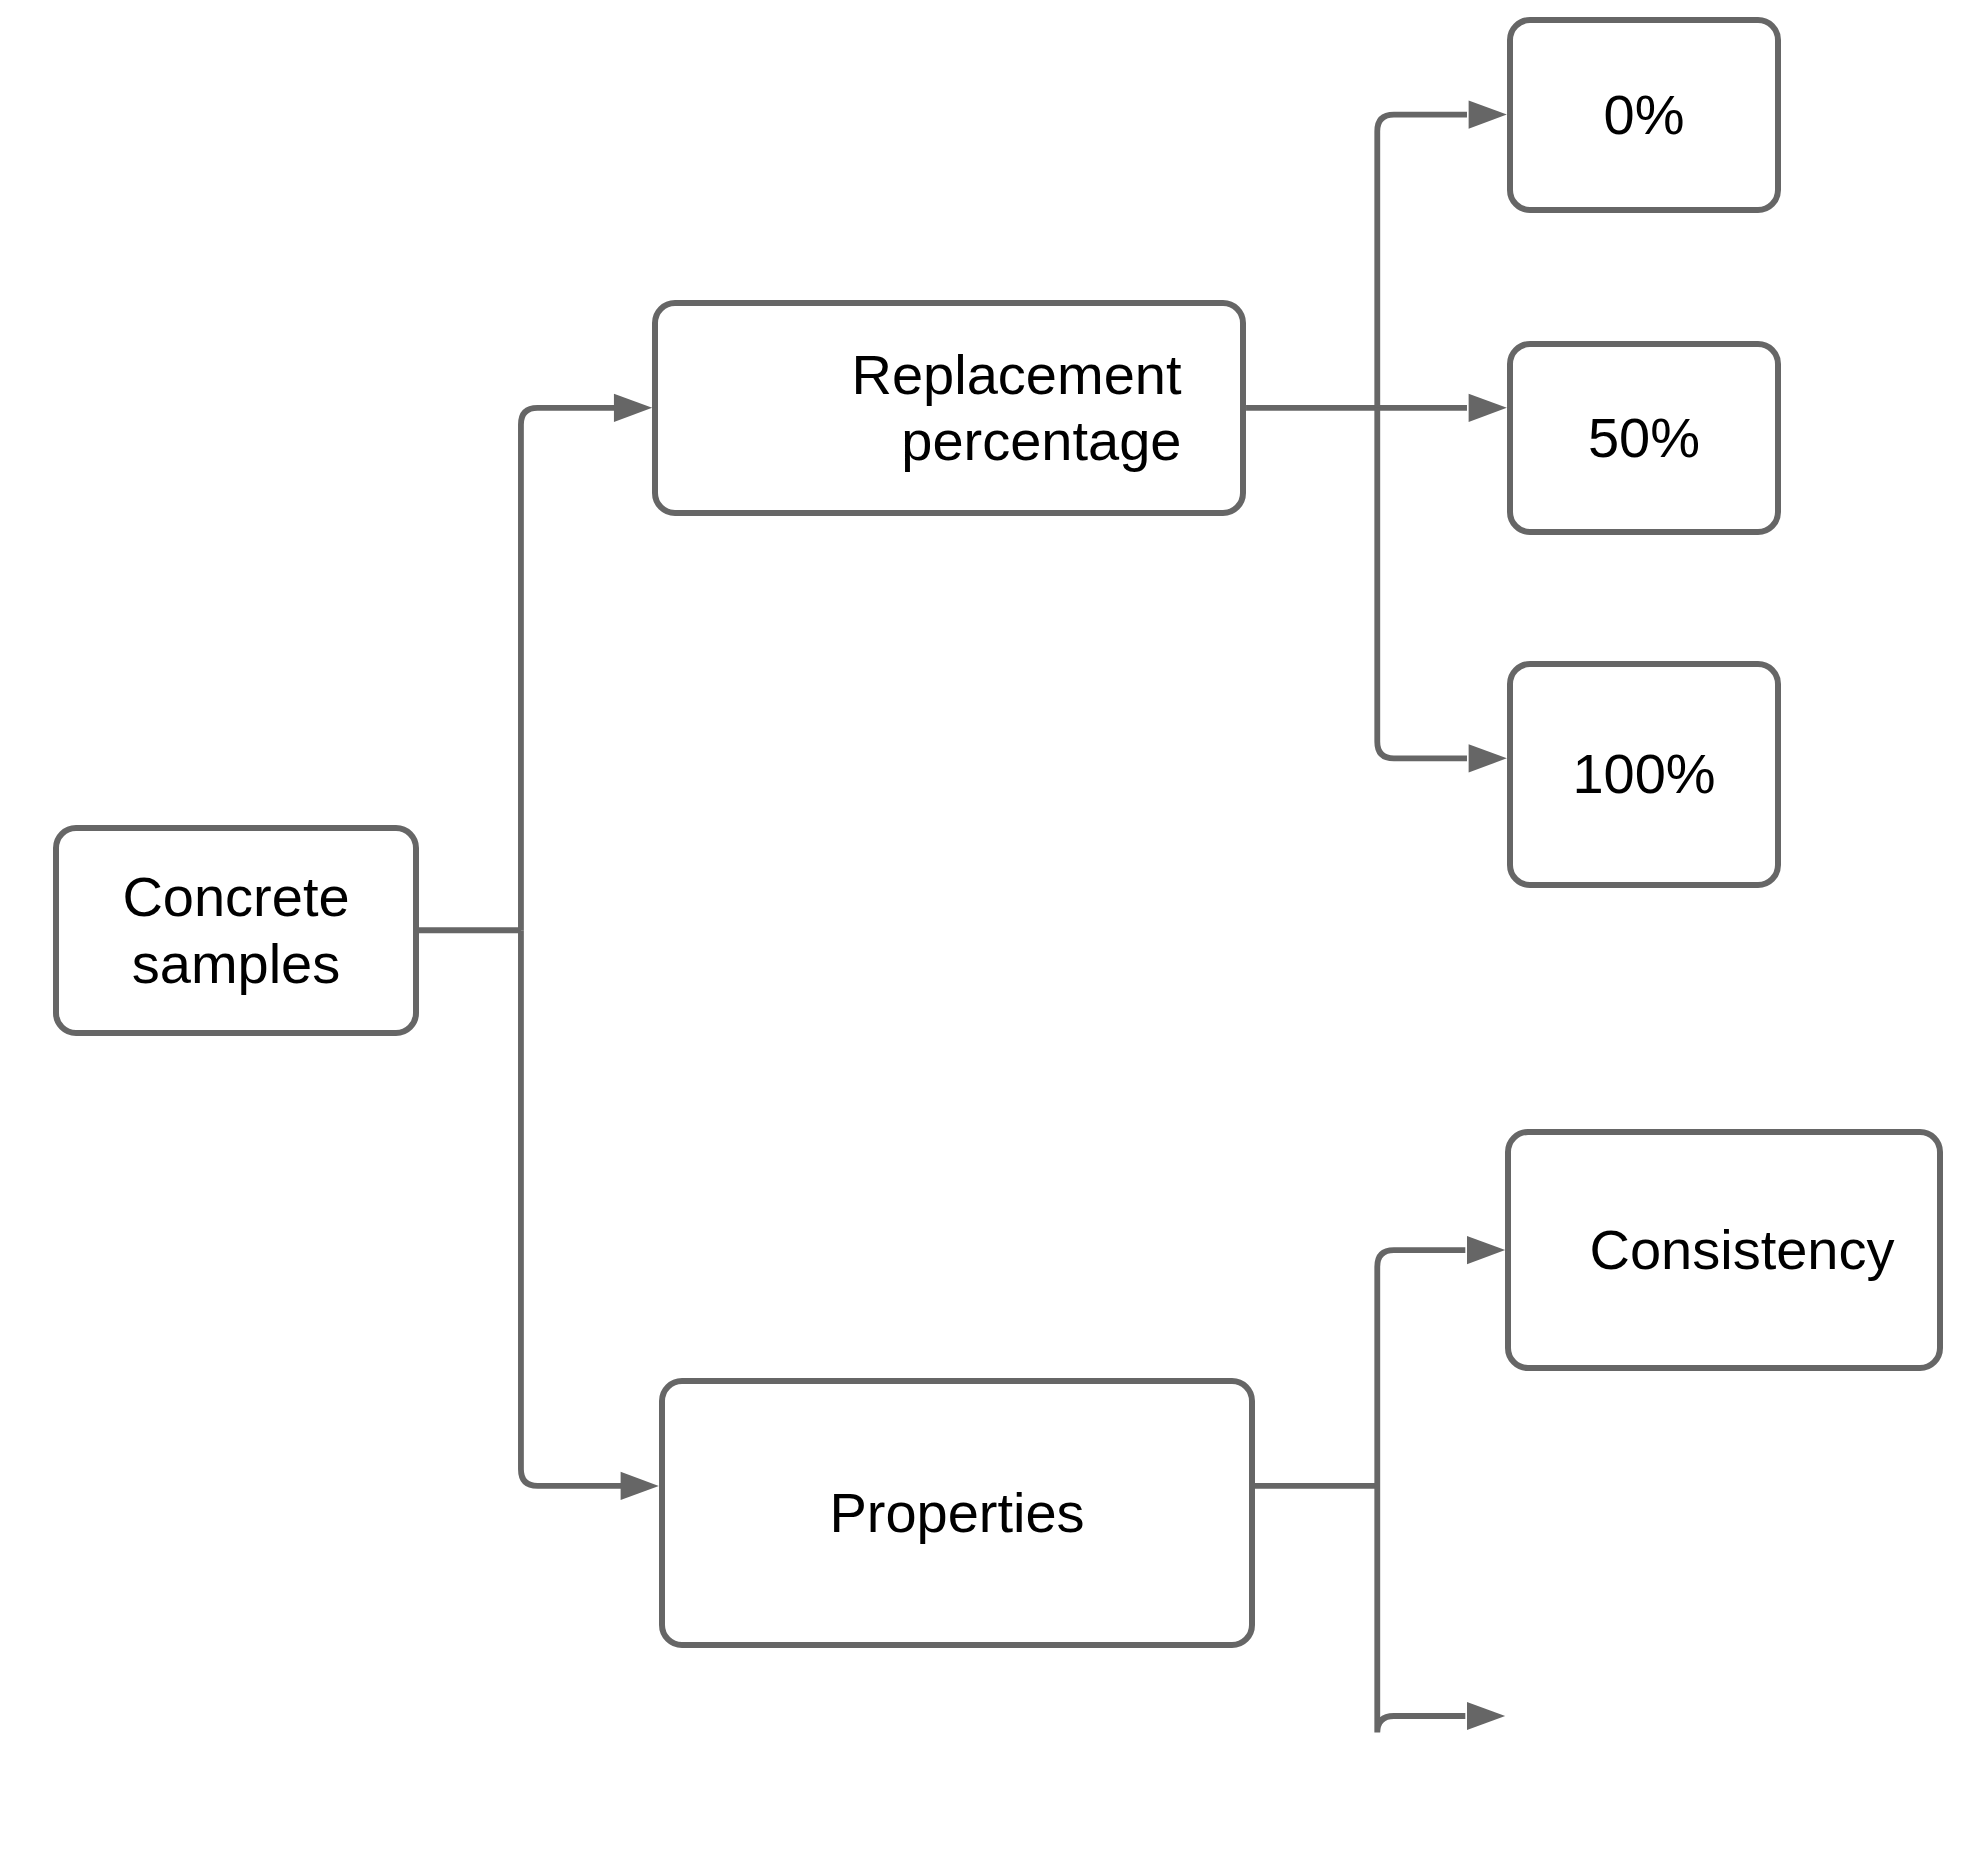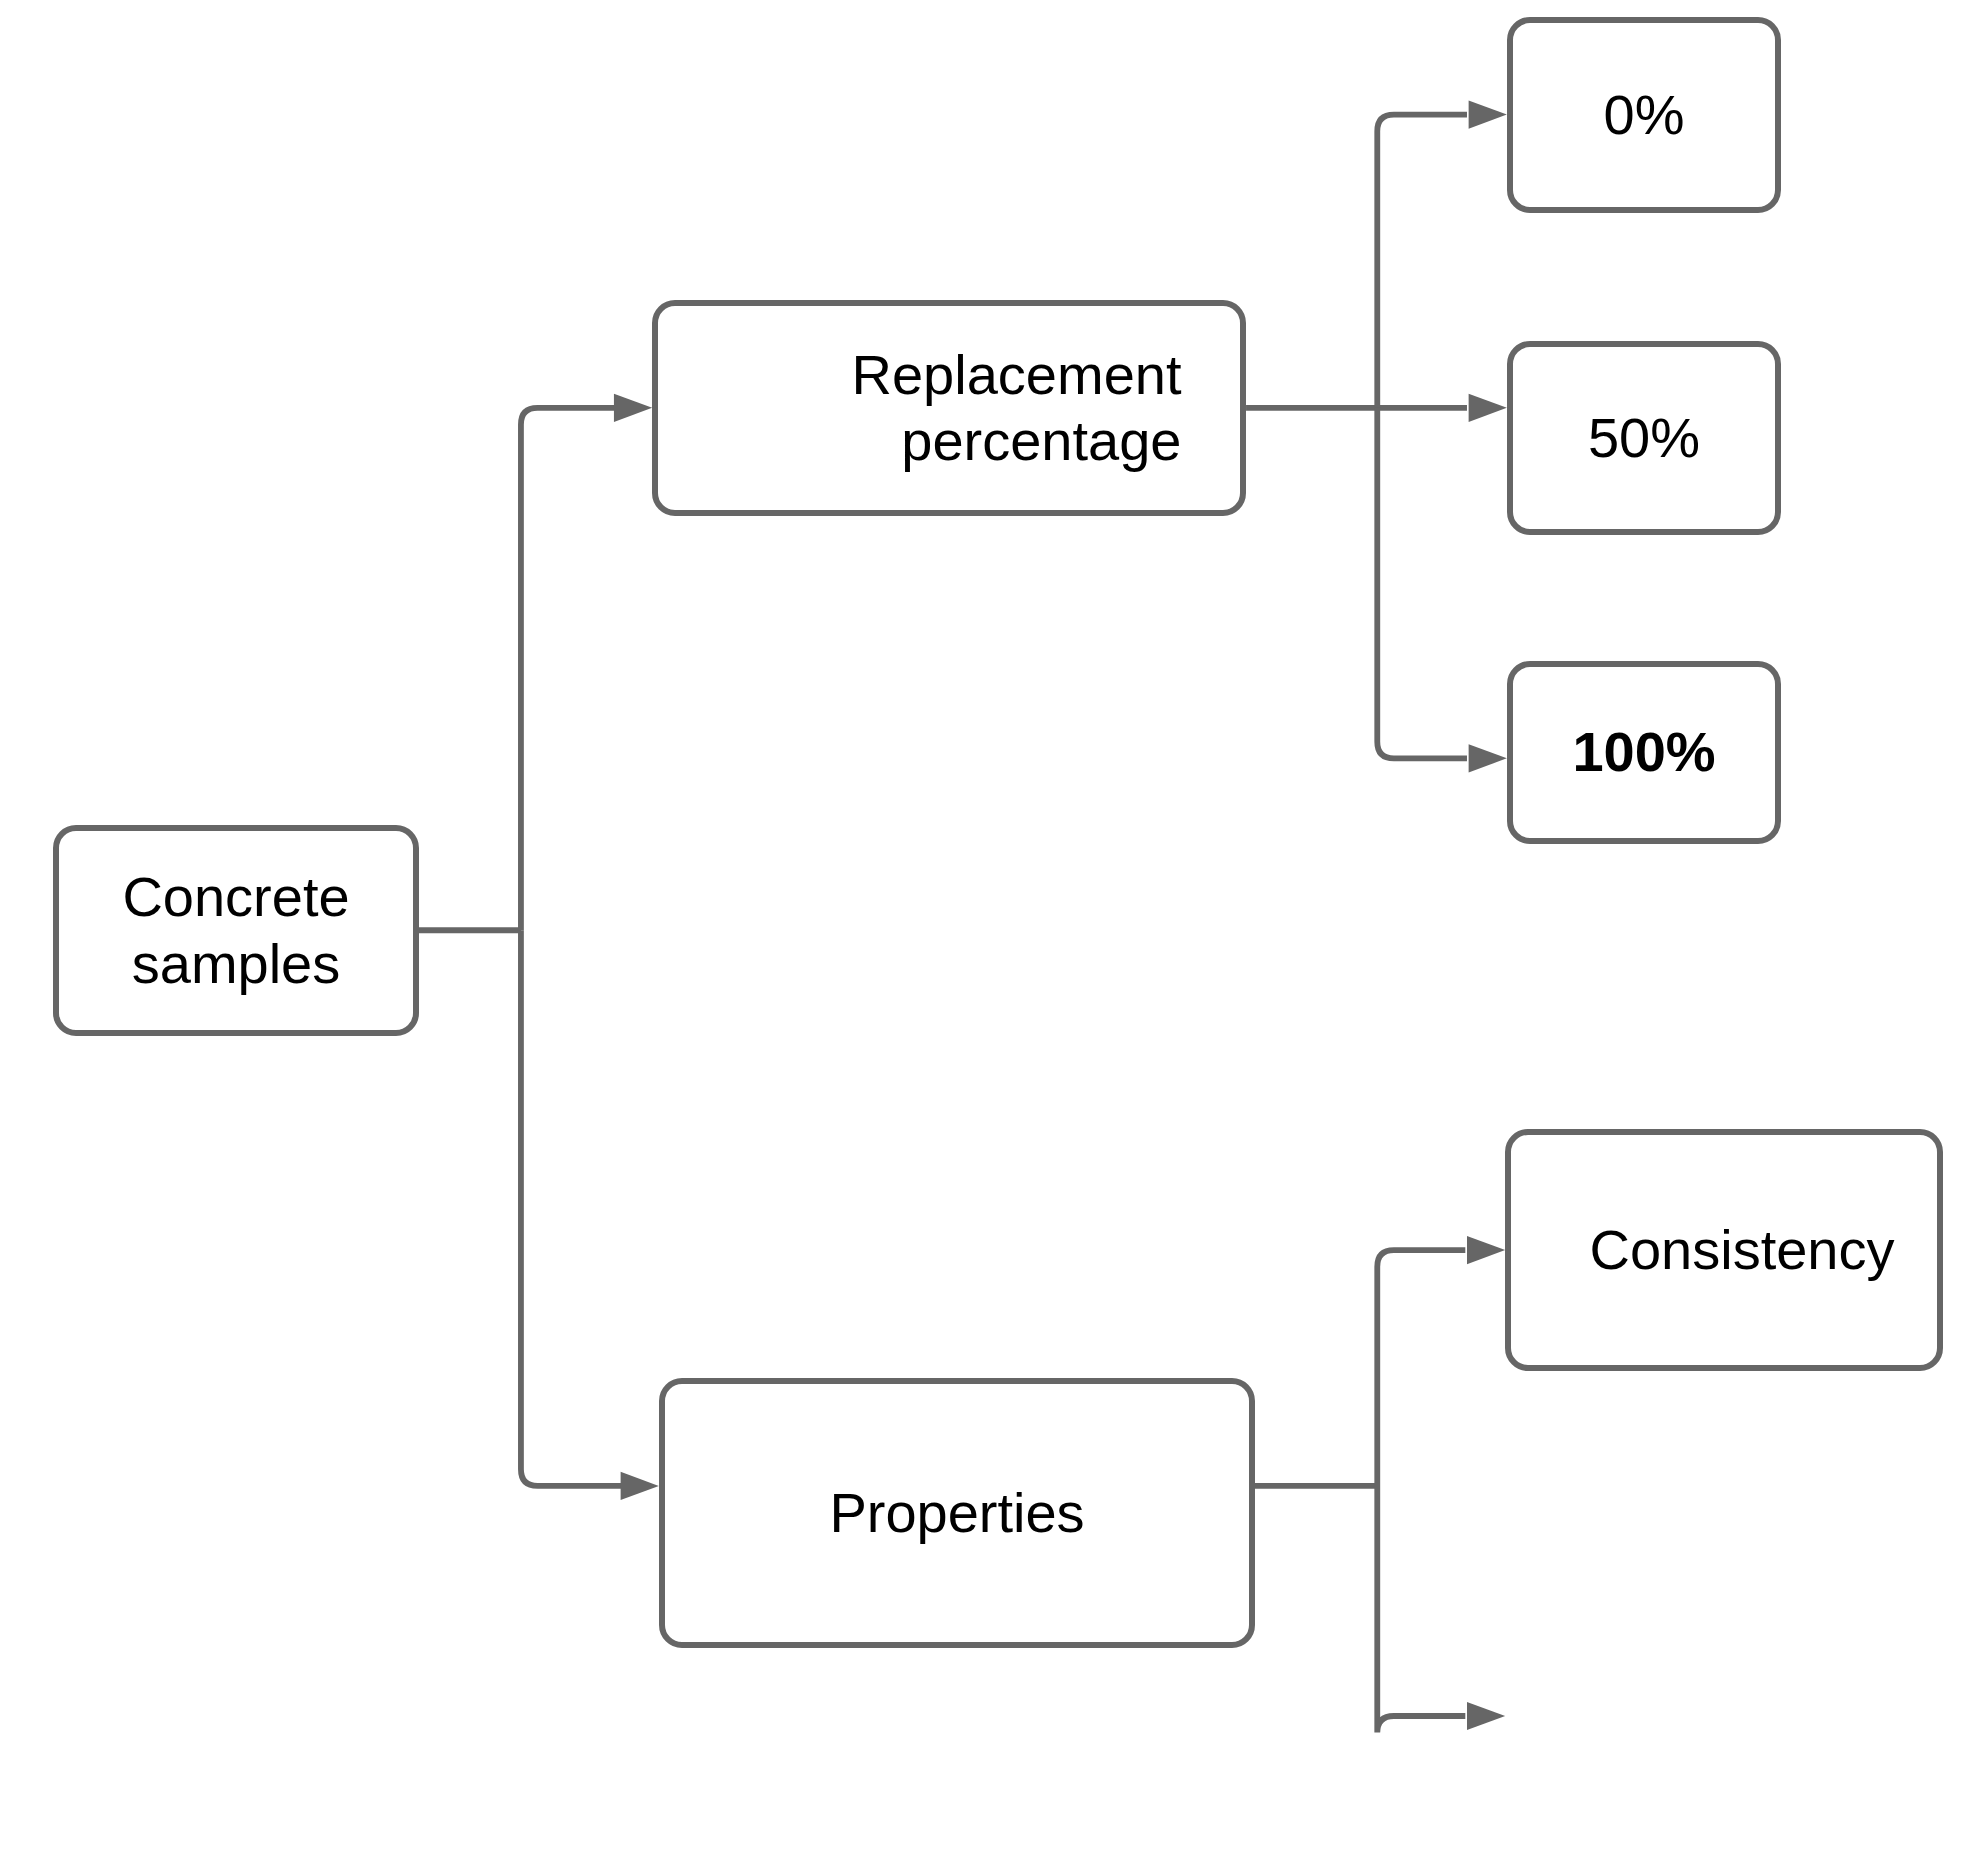--- a/index.html
+++ b/index.html
@@ -35,21 +35,21 @@
     color: #000000;
     font-size: 56px;
     line-height: 1.18;
   }
   .node span { display: inline-block; }
 
   .node-root        { left: 25px;   top: 825px;  width: 366px; height: 211px; margin-left: 28px; }
   .node-replacement { left: 652px;  top: 300px;  width: 594px; height: 216px; }
   .node-pct0        { left: 1507px; top: 16.6px;   width: 274px; height: 196px; }
   .node-pct50       { left: 1507px; top: 311px;  width: 274px; height: 194px; margin-top: 30px; }
-  .node-pct100      { left: 1507px; top: 661px;  width: 274px; height: 183px; font-weight: bold; }
+  .node-pct100      { left: 1507px; top: 661px;  width: 274px; height: 227px; }
   .node-properties  { left: 659px;  top: 1378px; width: 596px; height: 270px; }
   .node-consistency { left: 1505px; top: 1129px; width: 438px; height: 242px; padding-left: 36px; }
   .node-compressive { left: 1505px; top: 1575px; width: 438px; height: 282px; }
 
   .node-root span        { max-width: 316px; }
   .node-replacement span { max-width: 465px; text-align: right; }
   .node-properties span  { max-width: 532px; }
   .node-compressive span { max-width: 382px; }
 </style>
 </head>

